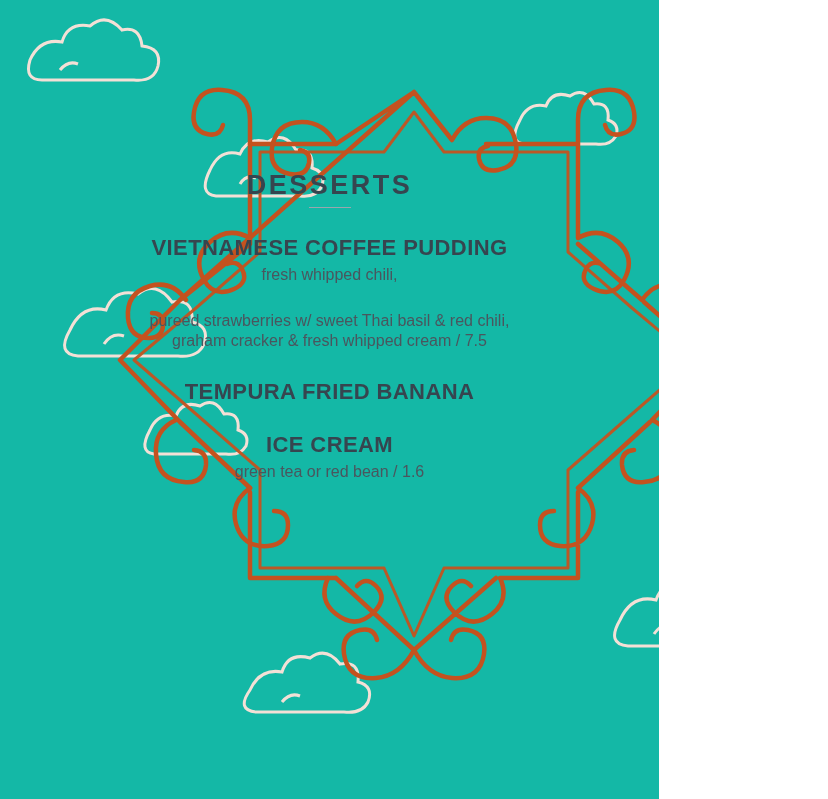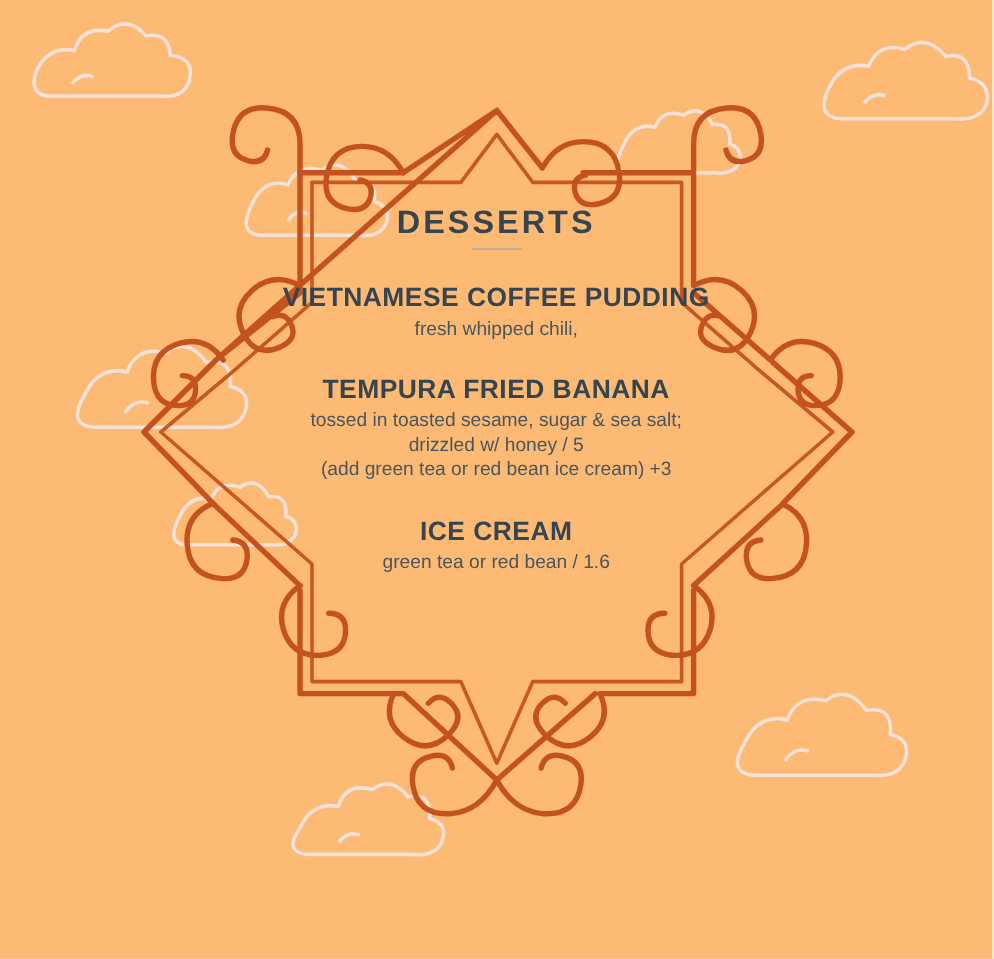--- a/index.html
+++ b/index.html
@@ -8,23 +8,23 @@
   }
   body {
     width: 828px;
     height: 799px;
     background: #ffffff;
     font-family: "Liberation Sans", sans-serif;
     overflow: hidden;
   }
   .menu-page {
     position: relative;
-    width: 827px;
+    width: 659px;
     height: 799px;
-    background: #fdba74;
+    background: #14b8a6;
     overflow: hidden;
   }
   
   .cloud-layer {
     position: absolute;
     inset: 0;
     pointer-events: none;
   }
   
   .frame-layer {
@@ -190,29 +190,28 @@
     <div class="title-rule"></div>
 
     <div class="item">
       <div class="item-name">VIETNAMESE COFFEE PUDDING</div>
       <div class="item-desc">
         <span class="line">fresh whipped chili,</span>
       </div>
     </div>
 
     <div class="item">
+      <div class="item-desc">
+        <span class="line">pureed strawberries w/ sweet Thai basil &amp; red chili,</span>
+        <span class="line">graham cracker &amp; fresh whipped cream / 7.5</span>
+      </div>
     </div>
 
     <div class="item">
       <div class="item-name">TEMPURA FRIED BANANA</div>
-      <div class="item-desc">
-        <span class="line">tossed in toasted sesame, sugar &amp; sea salt;</span>
-        <span class="line">drizzled w/ honey / 5</span>
-        <span class="line">(add green tea or red bean ice cream) +3</span>
-      </div>
     </div>
 
     <div class="item">
       <div class="item-name">ICE CREAM</div>
       <div class="item-desc">
         <span class="line">green tea or red bean / 1.6</span>
       </div>
     </div>
   </div>
 </div>

